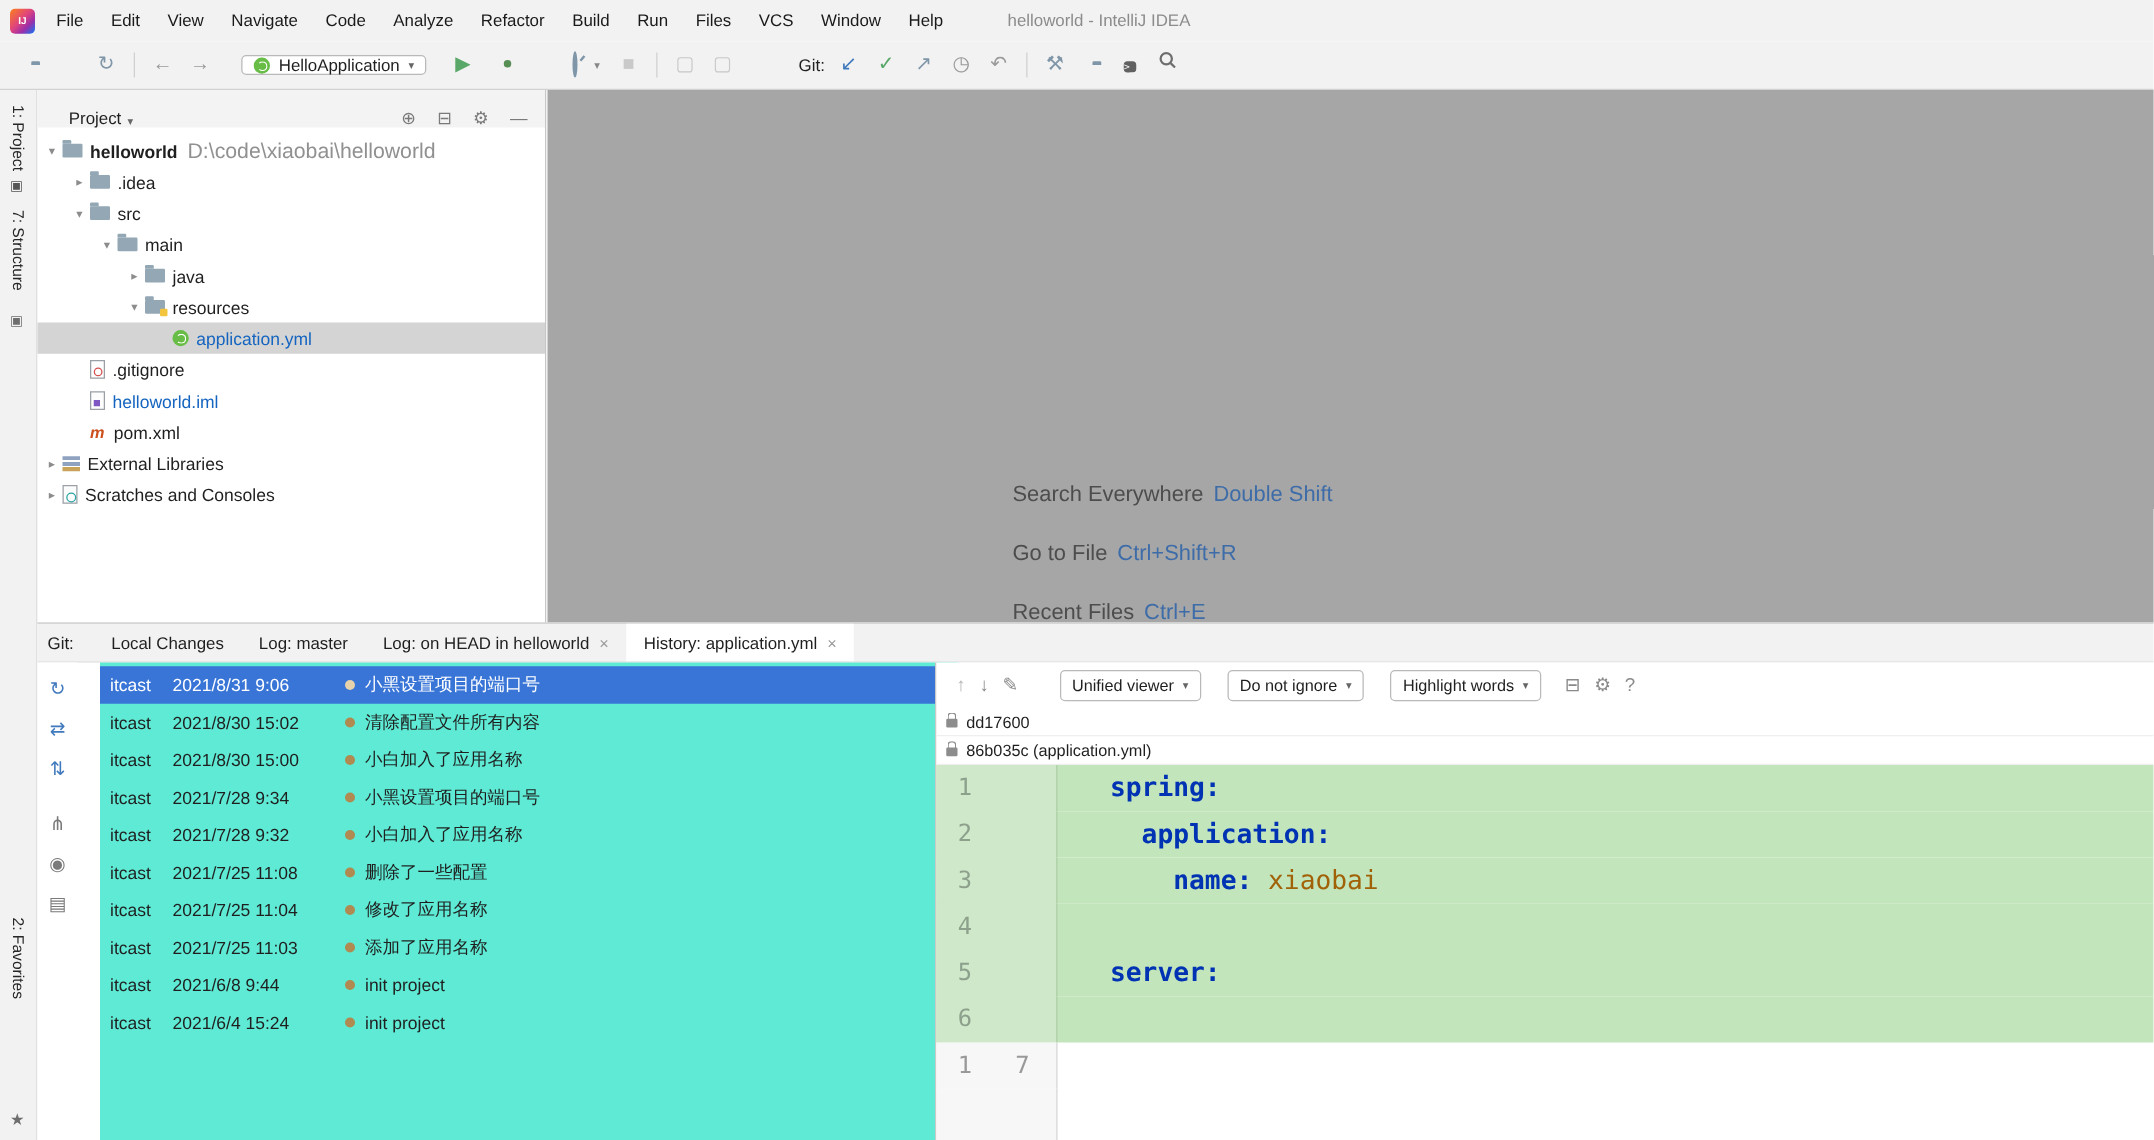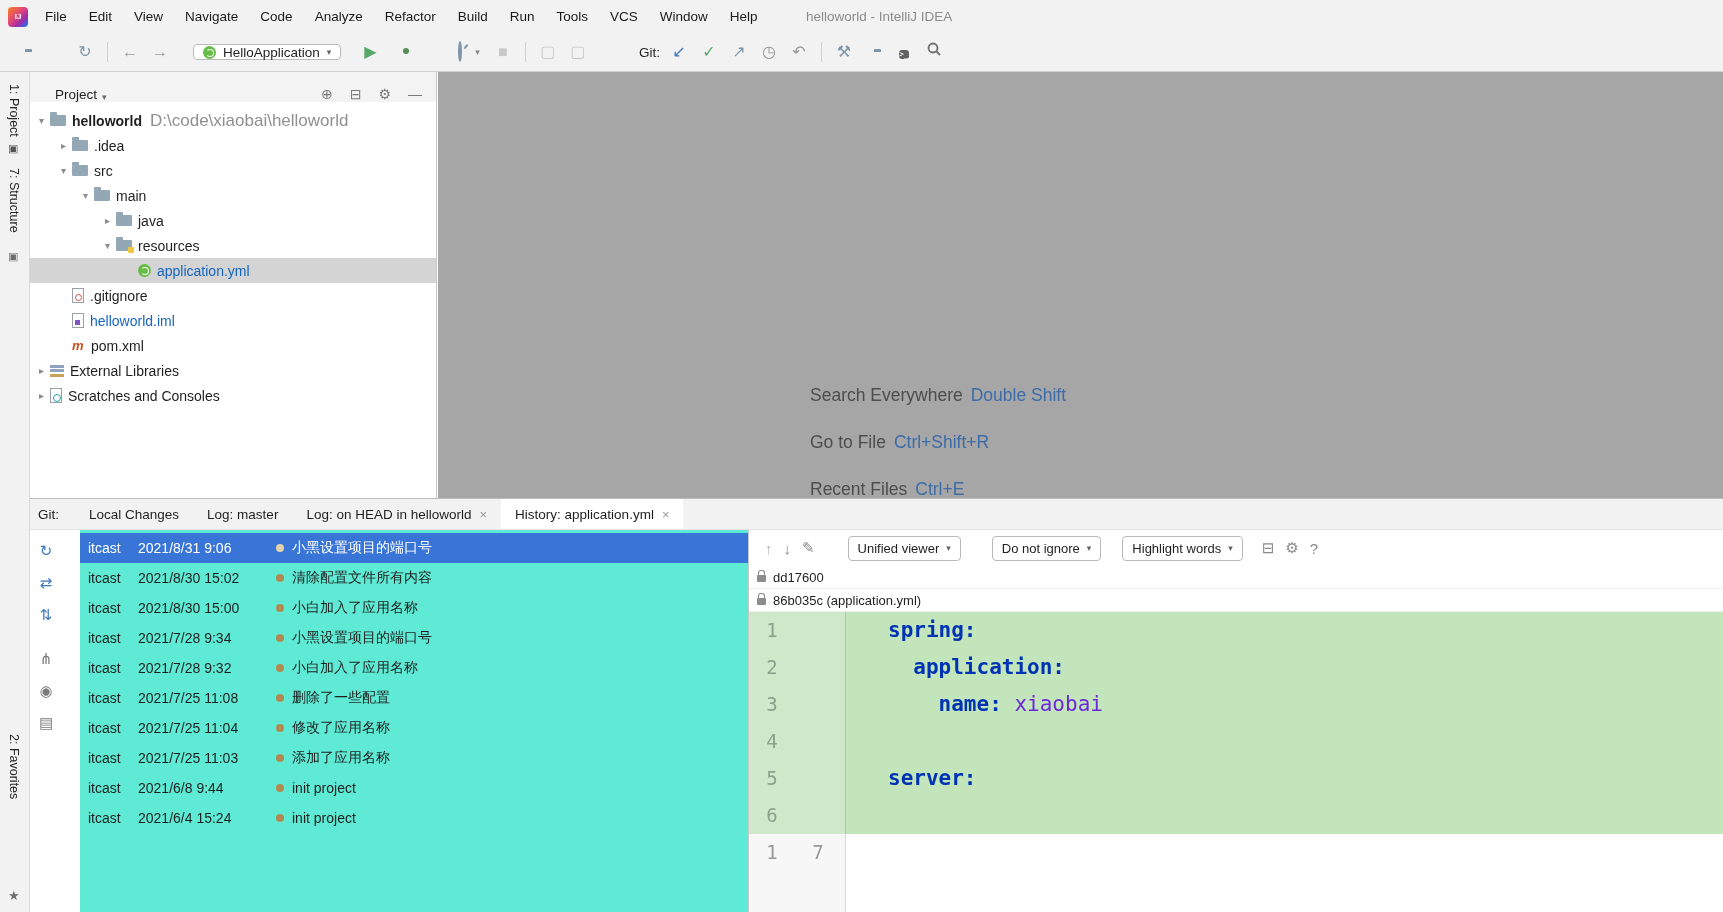--- a/index.html
+++ b/index.html
@@ -98,57 +98,57 @@
   .c-date{width:138px;flex:none}
   .c-dot{width:8px;height:8px;border-radius:50%;background:#b08a50;margin-right:8px;flex:none}
   .crow.sel .c-dot{background:#e6d2ab}
   .c-msg{overflow:hidden}
 
   .diff{position:absolute;left:718px;top:0;right:0;bottom:0;border-left:1px solid #c8c8c8;background:#fff;overflow:hidden}
   .dtoolbar{height:36px;display:flex;align-items:center;padding-left:16px;gap:11px}
   .dticon{font-size:15px;color:#8a8a8a;flex:none}
   .dticon.dim{color:#b5b5b5}
   .dtoolbar .combo{height:25px;font-size:13px}
-  .cm1{margin-left:22px}.cm2{margin-left:20px}.cm3{margin-left:10px}
+  .cm1{margin-left:22px}.cm2{margin-left:10px}.cm3{margin-left:10px}
   .dt-right{margin-left:8px}
   .revs{height:46px}
   .rev{height:23px;display:flex;align-items:center;padding-left:8px;font-size:13px;border-bottom:1px solid #efefef}
   .lock{width:9px;height:7px;background:#8c8c8c;border-radius:1px;position:relative;margin:2px 7px 0 0;flex:none}
   .lock::before{content:"";position:absolute;left:1px;top:-5px;width:5px;height:5px;border:1.5px solid #8c8c8c;border-bottom:none;border-radius:3px 3px 0 0}
   .dlines{position:absolute;left:0;top:82px;right:0;bottom:0;display:flex;flex-direction:column}
   .dline{height:37px;display:flex;flex:none;font-family:"DejaVu Sans Mono",monospace}
   .dline.added{background:#c2e5bc}
   .dgutter{width:97px;flex:none;display:flex;background:#f7f7f7;border-right:1px solid #d8d8d8}
   .dline.added .dgutter{background:#cfe8c9;border-right-color:#a9cba3}
   .gnum{width:46px;text-align:center;font-size:19px;line-height:37px;color:#999}
   .dline.added .gnum{color:#8ca08c}
   .dcode{padding-left:42px;font-size:21px;line-height:37px;white-space:pre}
   .tk-key{color:#0033b3;font-weight:bold}
-  .tk-plain{color:#6d28d9}
+  .tk-plain{color:#a16207}
   .tk-number{color:#1750eb}
   .dline.filler{flex:1;height:auto}
 </style>
 </head>
 <body>
 
 <div class="app">
 
   <div class="menubar">
     <span class="logo">IJ</span>
     <nav id="menu" style="display:flex">
         <span class="menu-item">File</span>
         <span class="menu-item">Edit</span>
         <span class="menu-item">View</span>
         <span class="menu-item">Navigate</span>
         <span class="menu-item">Code</span>
         <span class="menu-item">Analyze</span>
         <span class="menu-item">Refactor</span>
         <span class="menu-item">Build</span>
         <span class="menu-item">Run</span>
-        <span class="menu-item">Tools</span>
+        <span class="menu-item">Files</span>
         <span class="menu-item">VCS</span>
         <span class="menu-item">Window</span>
         <span class="menu-item">Help</span>
       </nav>
     <span class="win-title">helloworld - IntelliJ IDEA</span>
   </div>
 
   <div class="toolbar">
     <span class="tbi"><span class="fold"></span></span>
     <span class="tbi"><span class="floppy"></span></span>

